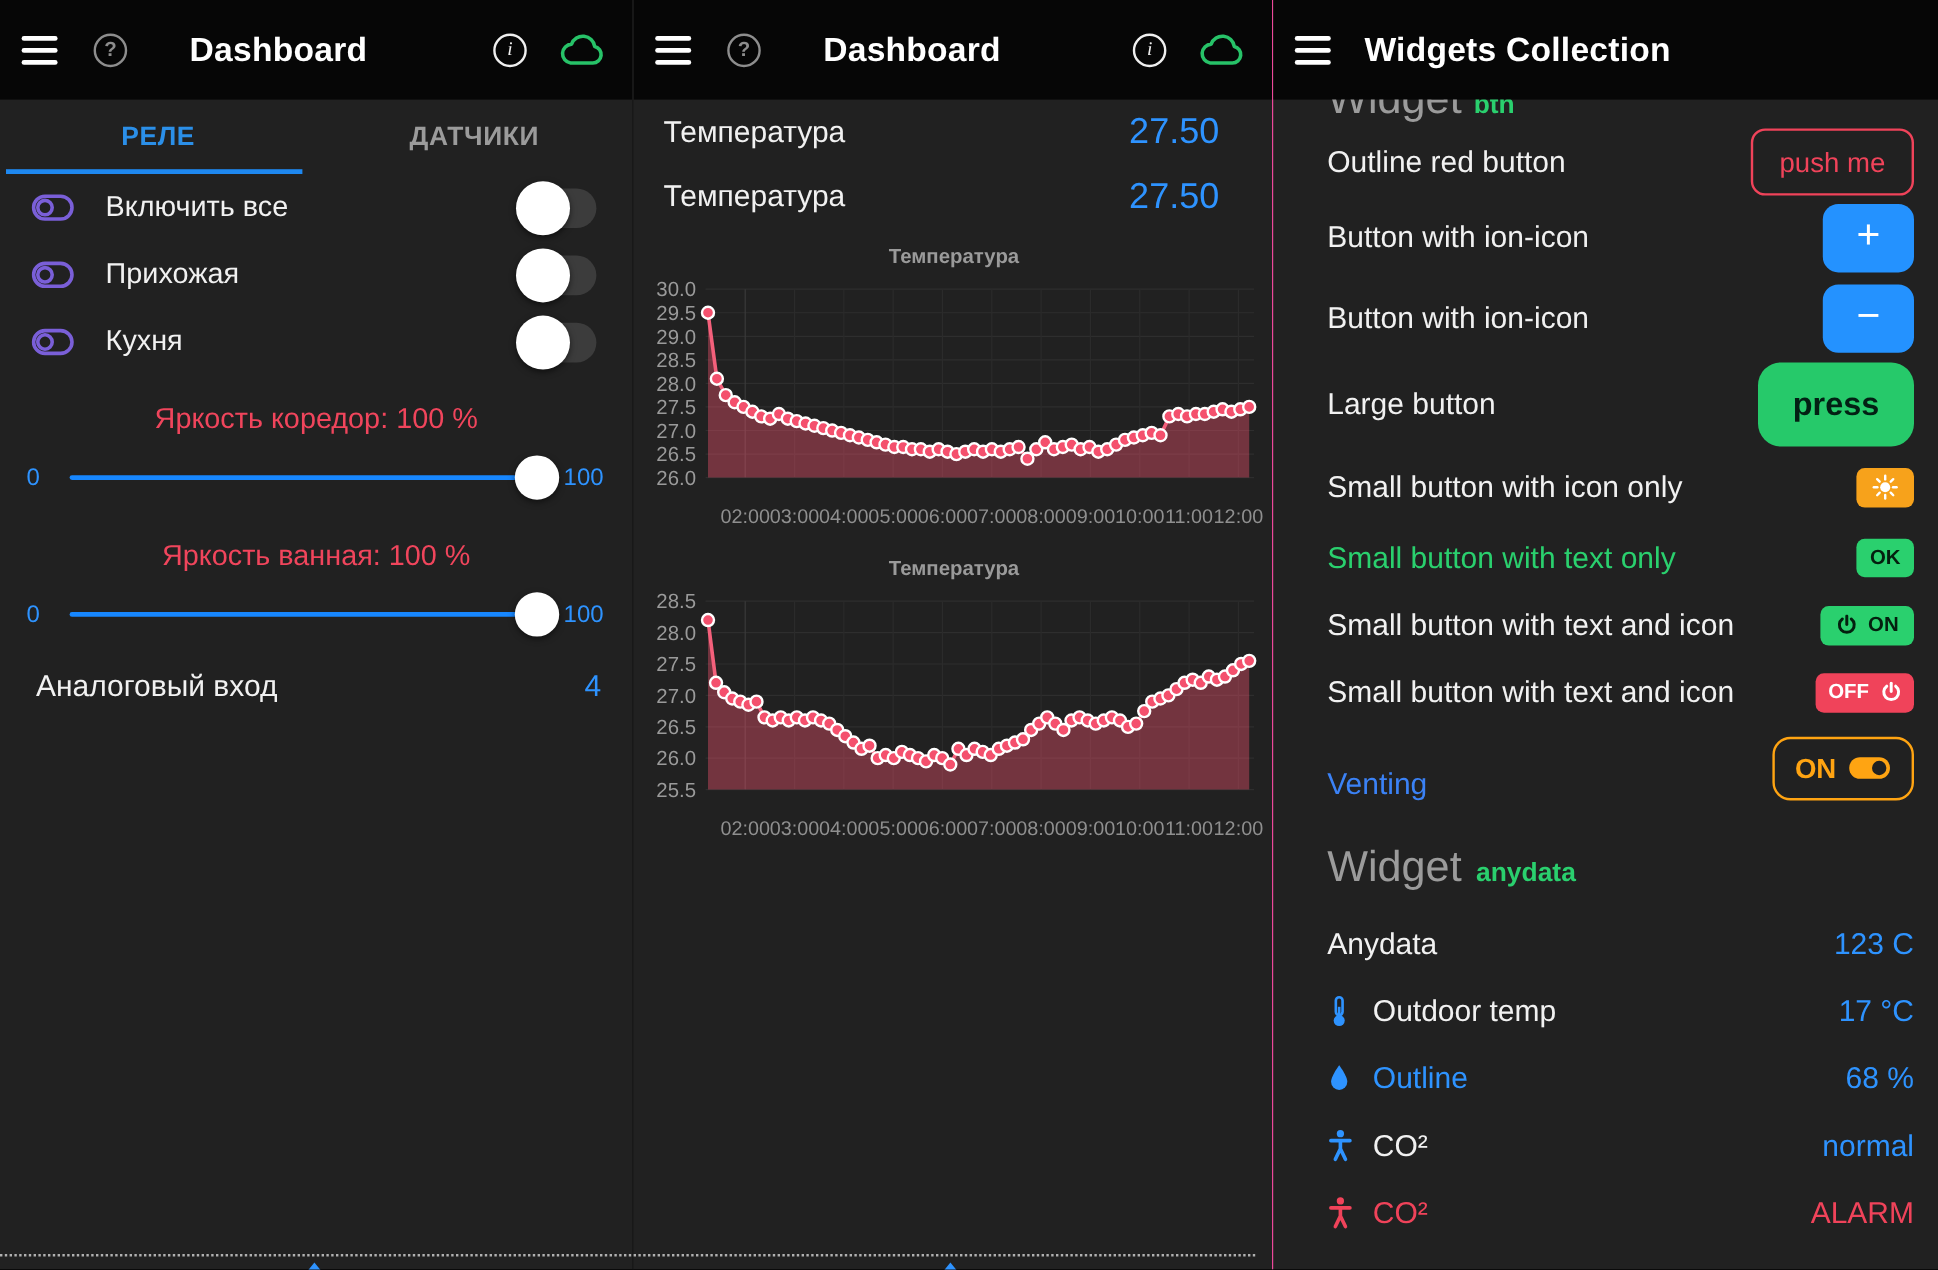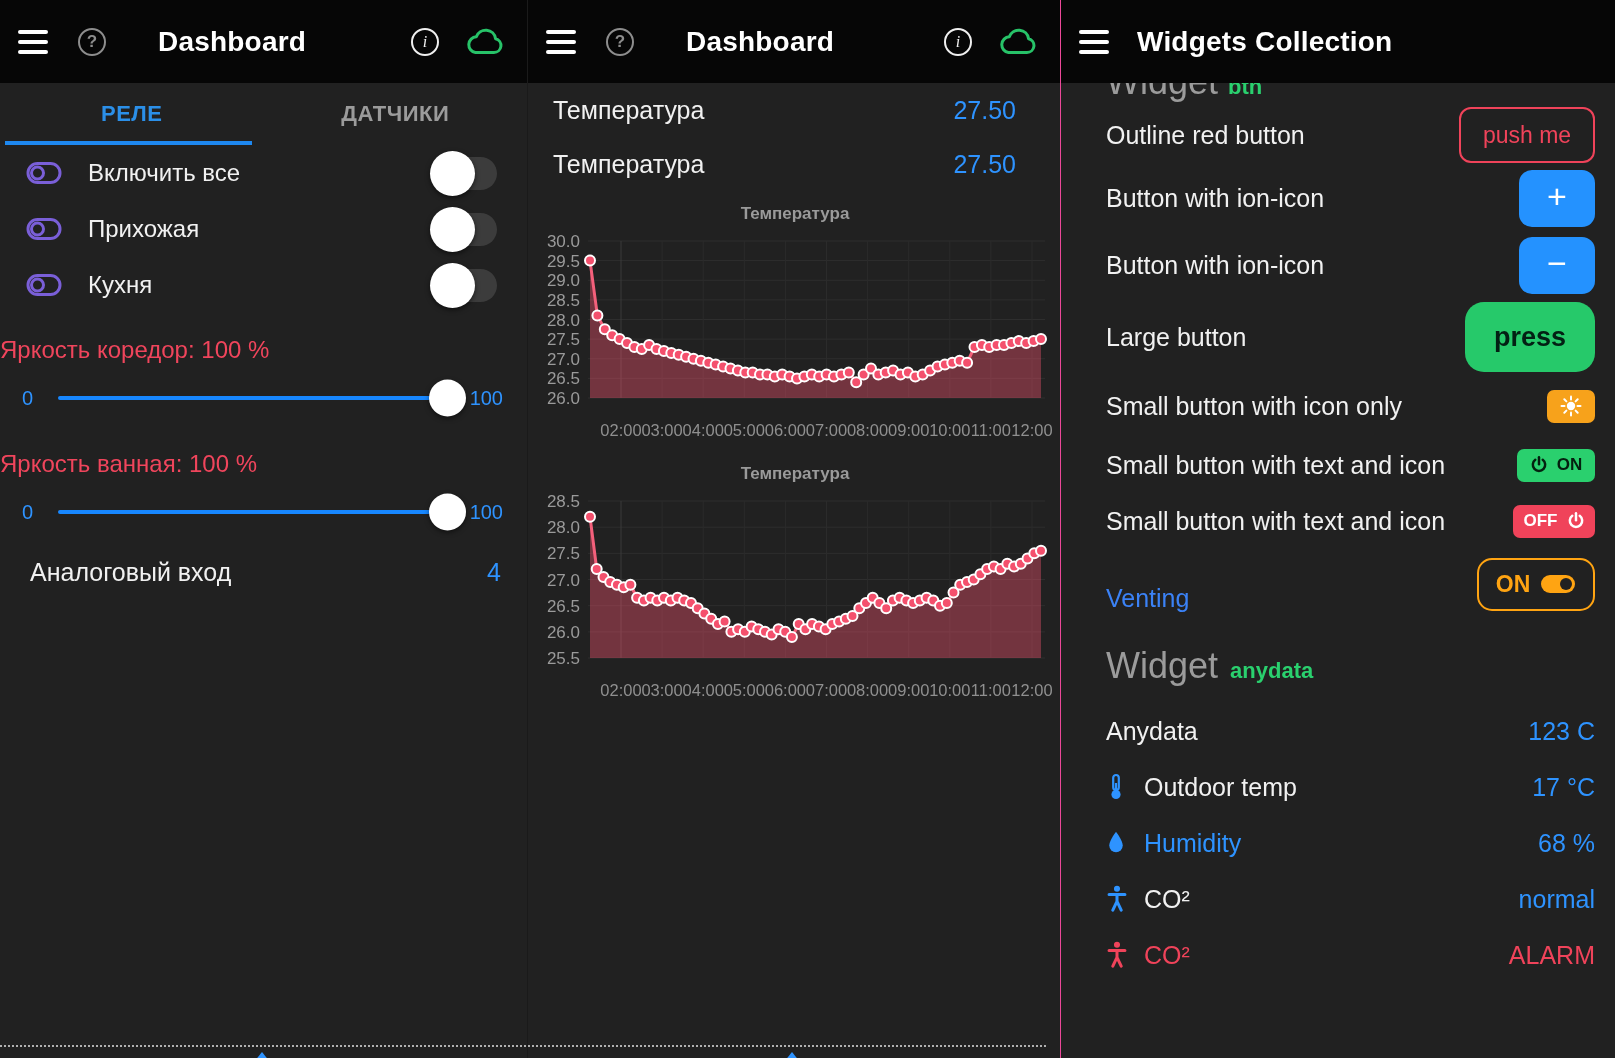--- a/index.html
+++ b/index.html
@@ -27,35 +27,35 @@
   .tabs { display:flex; height:62px; position:relative; }
   .tab { flex:1; display:flex; align-items:center; justify-content:center; font-size:22px; font-weight:bold;
     letter-spacing:.5px; color:#9b9b9b; cursor:pointer; }
   .tab.active { color:#2b8fe8; }
   .tab-line { position:absolute; bottom:0; left:5px; width:247px; height:4px; background:#1e88f0; }
   .sw-row { height:56px; display:flex; align-items:center; padding:0 30px 0 26px; }
   .sw-row .lbl { font-size:24px; color:#f1f1f1; margin-left:26px; flex:1; }
   .toggle-off { position:relative; width:62px; height:33px; background:#3c3c3c; border-radius:17px; cursor:pointer; }
   .toggle-off .knob { position:absolute; left:-5px; top:-6px; width:45px; height:45px; background:#fff;
     border-radius:50%; box-shadow:0 2px 5px rgba(0,0,0,.55); }
-  .slider-label { margin-top:18px; font-size:24px; color:#f0455c; height:38px; line-height:38px; }
+  .slider-label { margin-top:18px; text-align:center; font-size:24px; color:#f0455c; height:38px; line-height:38px; }
   .slider-row { height:58px; display:flex; align-items:center; padding:0 24px 0 22px; }
   .slider-row .minmax { color:#2e93ff; font-size:20px; width:34px; }
   .slider-row .minmax.max { width:auto; margin-left:6px; }
   .slider-track { flex:1; height:4px; background:#1787ff; border-radius:2px; position:relative; margin:0 2px; }
   .slider-knob { position:absolute; right:-4px; top:50%; transform:translateY(-50%); width:37px; height:37px;
     background:#fff; border-radius:50%; box-shadow:0 2px 5px rgba(0,0,0,.5); cursor:pointer; }
   .analog-row { height:58px; display:flex; align-items:center; padding:0 26px 0 30px; margin-top:2px; }
   .analog-row .lbl { flex:1; font-size:25px; color:#f1f1f1; }
   .analog-row .val { font-size:25px; color:#2e93ff; }
 
   
   .read-row { height:54px; display:flex; align-items:center; padding:0 44px 0 25px; }
   .read-row .lbl { flex:1; font-size:25px; color:#f1f1f1; }
-  .read-row .val { font-size:25px; color:#2e93ff; }
+  .read-row .val { font-size:30px; color:#2e93ff; }
   .chart-block { margin:8px 8px 0 10px; }
   .chart-title { text-align:center; font-size:17px; font-weight:bold; color:#9a9a9a; height:30px; line-height:30px; }
   .chart-svg { display:block; }
 
   
   .clip-head { height:22px; overflow:hidden; padding-left:45px; }
   .clip-head .inner { transform:translateY(-22px); font-size:36px; color:#9b9b9b; white-space:nowrap; }
   .clip-head .tag { font-size:22px; color:#2ad06e; font-weight:bold; }
   .w-row { display:flex; align-items:center; padding:0 20px 0 45px; }
   .w-row .lbl { flex:1; font-size:25px; color:#f1f1f1; }
@@ -476,20 +476,24 @@
               <line x1="17.5" y1="11" x2="20.5" y2="11"></line>
             <line x1="4.3" y1="4.3" x2="6.4" y2="6.4"></line>
               <line x1="15.6" y1="15.6" x2="17.7" y2="17.7"></line>
             <line x1="4.3" y1="17.7" x2="6.4" y2="15.6"></line>
               <line x1="15.6" y1="6.4" x2="17.7" y2="4.3"></line>
           </g>
         </svg>
       </button>
     </div>
 
+    <div class="w-row" style="height:56px">
+      <span class="lbl green">Small button with text only</span>
+      <button class="btn btn-ok">OK</button>
+    </div>
 
     <div class="w-row" style="height:56px">
       <span class="lbl">Small button with text and icon</span>
       <button class="btn btn-on">
         <svg width="18" height="18" viewBox="0 0 16 16">
           <path d="M8 1.2 V7.4" stroke="#04200f" stroke-width="2.2" stroke-linecap="round" fill="none"></path>
           <path d="M4.7 3.4 a5.5 5.5 0 1 0 6.6 0" fill="none" stroke="#04200f" stroke-width="2.2" stroke-linecap="round"></path>
         </svg>
         <span>ON</span>
       </button>
@@ -538,21 +542,21 @@
       <span class="lbl">Outdoor temp</span>
       <span class="val">17 °C</span>
     </div>
 
     <div class="d-row">
       <span class="ic">
         <svg width="20" height="26" viewBox="0 0 16 20">
           <path d="M8 1 C8 1 2.6 8.2 2.6 12 a5.4 5.4 0 0 0 10.8 0 C13.4 8.2 8 1 8 1 Z" fill="#2e93ff"></path>
         </svg>
       </span>
-      <span class="lbl blue">Humidity</span>
+      <span class="lbl blue">Outline</span>
       <span class="val">68 %</span>
     </div>
 
     <div class="d-row">
       <span class="ic">
         <svg width="22" height="28" viewBox="0 0 18 24">
           <circle cx="9" cy="3.2" r="2.6" fill="#2e93ff"></circle>
           <path d="M2.2 8.2 L15.8 8.2 M9 8.2 V14 M9 14 L5.4 21.5 M9 14 L12.6 21.5" stroke="#2e93ff" stroke-width="2.6" stroke-linecap="round" fill="none"></path>
         </svg>
       </span>

